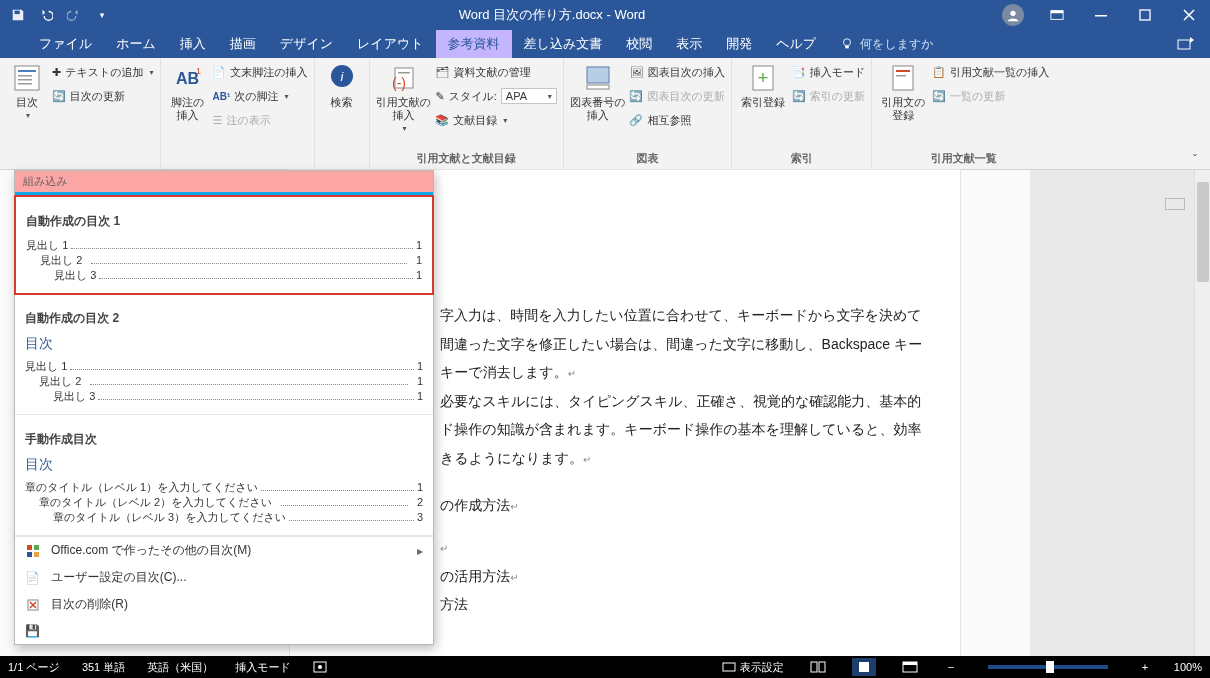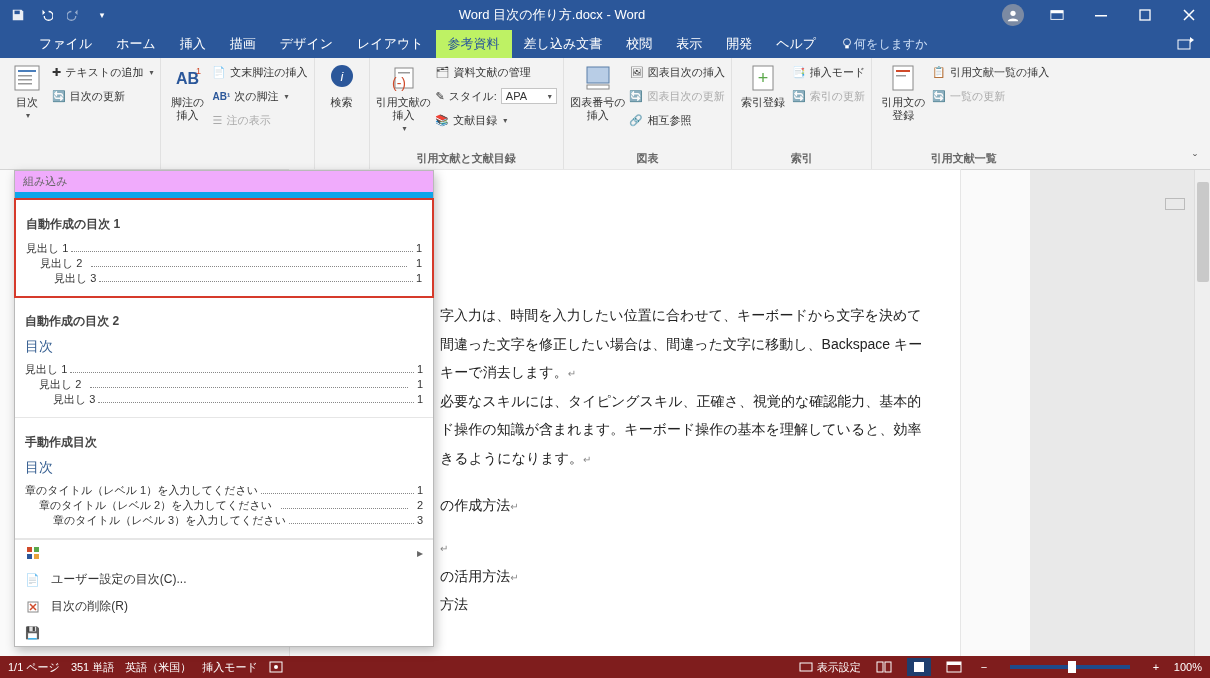--- a/index.html
+++ b/index.html
@@ -8,22 +8,22 @@
 .titlebar { height: 30px; background: #2b579a; color: #fff; display: flex; align-items: center; }
 .titlebar-left { display: flex; align-items: center; gap: 8px; padding-left: 8px; }
 .titlebar-center { flex: 1; text-align: center; font-size: 13px; }
 .titlebar-right { display: flex; align-items: center; gap: 2px; }
 .titlebar-btn { width: 42px; height: 28px; display: flex; align-items: center; justify-content: center; color: #fff; }
 .qat-icon { width: 20px; height: 20px; display: flex; align-items: center; justify-content: center; color: #fff; }
 .account-circle { width: 22px; height: 22px; border-radius: 50%; background: #7b8aa3; display:flex; align-items:center; justify-content:center; font-size:13px; }
 
 .menubar { height: 28px; background: #2b579a; color: #fff; display: flex; align-items: stretch; padding-left: 27px; }
 .menu-tab { padding: 0 12px; display: flex; align-items: center; font-size: 13px; color: #fff; }
-.menu-tab.active { background: #bef264; color: #2b579a; }
-.tellme { display: flex; align-items: center; padding: 0 12px; color: #cfe0f7; }
+.menu-tab.active { background: #c4b5fd; color: #2b579a; }
+.tellme { display: flex; align-items: center; gap: 6px; padding: 0 12px; color: #cfe0f7; }
 .tellme-bulb { width: 14px; height: 14px; }
 .menubar-right { margin-left: auto; display: flex; align-items: center; padding-right: 10px; }
 .share-btn { width: 28px; height: 22px; display: flex; align-items: center; justify-content: center; }
 
 .ribbon { height: 112px; background: #f3f3f3; border-bottom: 1px solid #d4d4d4; display: flex; position: relative; }
 .ribbon-collapse { position:absolute; right:6px; bottom:2px; width:18px; height:14px; display:flex; align-items:center; justify-content:center; color:#666; }
 .rgroup { border-right: 1px solid #e1e1e1; height: 100%; display: flex; flex-direction: column; padding: 4px 6px 0 6px; }
 .rgroup-body { flex: 1; display: flex; align-items: flex-start; gap: 4px; }
 .rgroup-label { height: 18px; text-align: center; font-size: 11px; color: #666; font-weight: bold; }
 .big-btn { width: 42px; display: flex; flex-direction: column; align-items: center; gap: 2px; font-size: 11px; color: #333; }
@@ -39,39 +39,39 @@
 .body-area { position: relative; height: 490px; background: #fafafa; }
 .doc-page { position: absolute; left: 290px; top: 0; width: 670px; height: 490px; background: #fff; border: 0; box-shadow: 0 0 0 1px #e6e6e6; padding: 12px 22px 0 150px; font-family: "Yu Mincho", "MS Mincho", serif; font-size: 14px; line-height: 1.9; color: #222; }
 .doc-page .para { margin-bottom: 2px; }
 .doc-page .ret { color: #888; font-size: 10px; }
 .ruler-corner { position:absolute; left:875px; top:28px; width:20px; height:12px; border:1px solid #bbb; }
 .side-gray { position:absolute; right:0; top:0; width:180px; height:490px; background:#e9e9e9; }
 .scroll-v { position:absolute; right:0; top:0; width:16px; height:490px; background:#efefef; border-left:1px solid #ddd; }
 .scroll-thumb { position:absolute; top:12px; left:2px; width:12px; height:100px; background:#c9c9c9; border-radius:2px; }
 
 .toc-dropdown { position: absolute; left: 14px; top: 0; width: 420px; background: #fff; border: 1px solid #b9b9b9; box-shadow: 2px 4px 10px rgba(0,0,0,0.25); font-size: 12px; color: #333; z-index: 10; }
-.toc-dd-header { padding: 3px 8px; background: #f0abfc; color:#666; font-size:11px; border-bottom:7px solid #0ea5e9; }
+.toc-dd-header { padding: 3px 8px; background: #fca5a5; color:#666; font-size:11px; border-bottom:4px solid #0ea5e9; }
 .toc-preset { padding: 8px 10px 10px 10px; border-bottom: 1px solid #e6e6e6; }
 .toc-preset.highlight { border: 2px solid #d63a2b; margin:-1px; }
 .toc-preset-title { font-weight: bold; color: #444; margin-bottom: 8px; margin-top: 8px; }
 .toc-preset-inner-title { color:#365f91; font-size:14px; margin: 6px 0 6px 0; }
 .toc-entry { display:flex; align-items:baseline; font-size:11px; }
 .toc-entry .tlabel { white-space:nowrap; }
 .toc-entry .tdots { flex:1; border-bottom:1px dotted #888; margin:0 3px 3px 3px; height:0; }
 .toc-entry .tpage { }
 .toc-entry.l1 { padding-left: 0; justify-content: center; }
 .toc-entry.l2 { padding-left: 14px; gap: 6px; }
 .toc-entry.l3 { padding-left: 28px; }
 .toc-dd-footer { border-top:1px solid #e6e6e6; }
 .toc-dd-item { display:flex; align-items:center; gap:10px; padding: 5px 10px; }
 .toc-dd-item.disabled { color:#aaa; }
 .toc-dd-item .arrow-right { margin-left:auto; color:#666; }
 .toc-dd-item .ficon { width:16px; height:16px; display:flex; align-items:center; justify-content:center; }
 
-.statusbar { position:absolute; left:0; right:0; bottom:0; height:22px; background:#7f1d1d; color:#fff; display:flex; align-items:center; font-size:11px; padding:0 8px; gap:11px;justify-content:flex-end; }
+.statusbar { position:absolute; left:0; right:0; bottom:0; height:22px; background:#000000; color:#fff; display:flex; align-items:center; font-size:11px; padding:0 8px; gap:22px;justify-content:flex-end; }
 .statusbar .spacer { flex:1; }
 .view-btn { width:24px; height:18px; display:flex; align-items:center; justify-content:center; color:#fff; }
 .view-btn.active { background:#1e3e6e; }
 .zoom-slider { width:120px; height:4px; background:#1e4a8a; position:relative; margin:0 8px; }
 .zoom-slider .zthumb { position:absolute; left:58px; top:-4px; width:8px; height:12px; background:#fff; }
 .zoom-btn { width:14px; height:14px; display:flex; align-items:center; justify-content:center; }
 
 svg { display:block; }
 </style>
 </head>
@@ -446,20 +446,21 @@
     <div class="toc-dd-footer">
       <div class="toc-dd-item">
         <span class="ficon">
             <svg width="14" height="14">
               <rect x="1" y="1" width="5" height="5" fill="#d04a2a"></rect>
               <rect x="8" y="1" width="5" height="5" fill="#5aa84a"></rect>
               <rect x="1" y="8" width="5" height="5" fill="#2b579a"></rect>
               <rect x="8" y="8" width="5" height="5" fill="#e8a33d"></rect>
             </svg>
           </span>
+        <span>Office.com で作ったその他の目次(M)</span>
         <span class="arrow-right">▸</span>
       </div>
       <div class="toc-dd-item">
         <span class="ficon">📄</span>
         <span>ユーザー設定の目次(C)...</span>
       </div>
       <div class="toc-dd-item">
         <span class="ficon">
             <svg width="14" height="14">
               <rect x="2" y="2" width="10" height="10" fill="#fff" stroke="#888"></rect>

